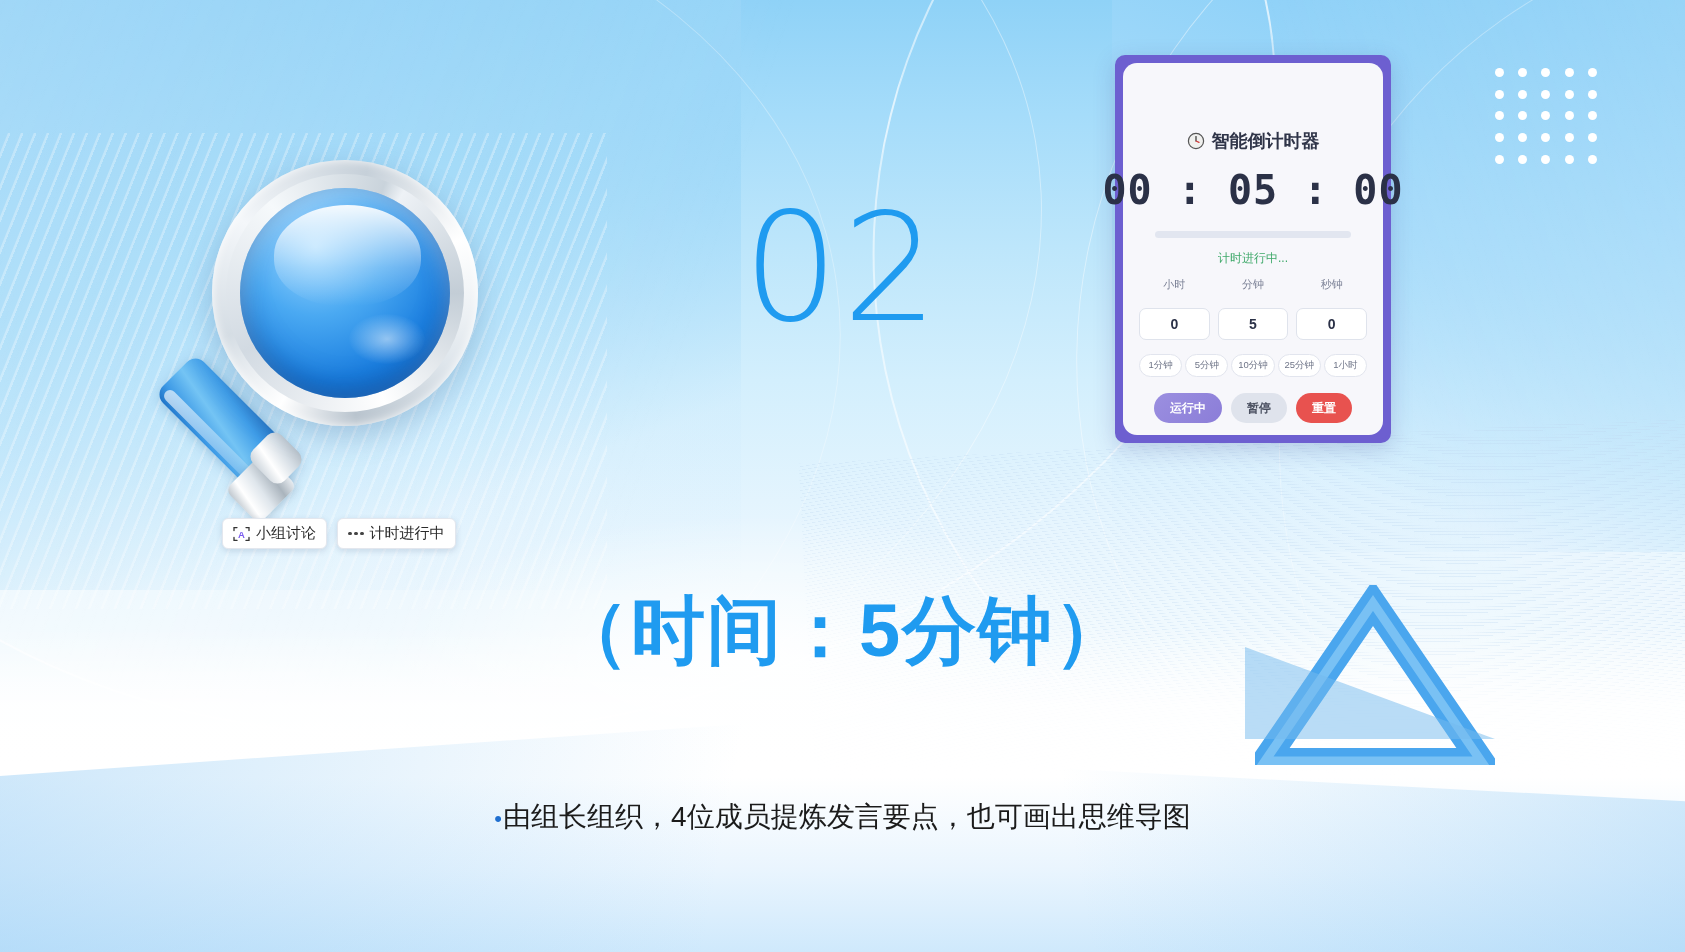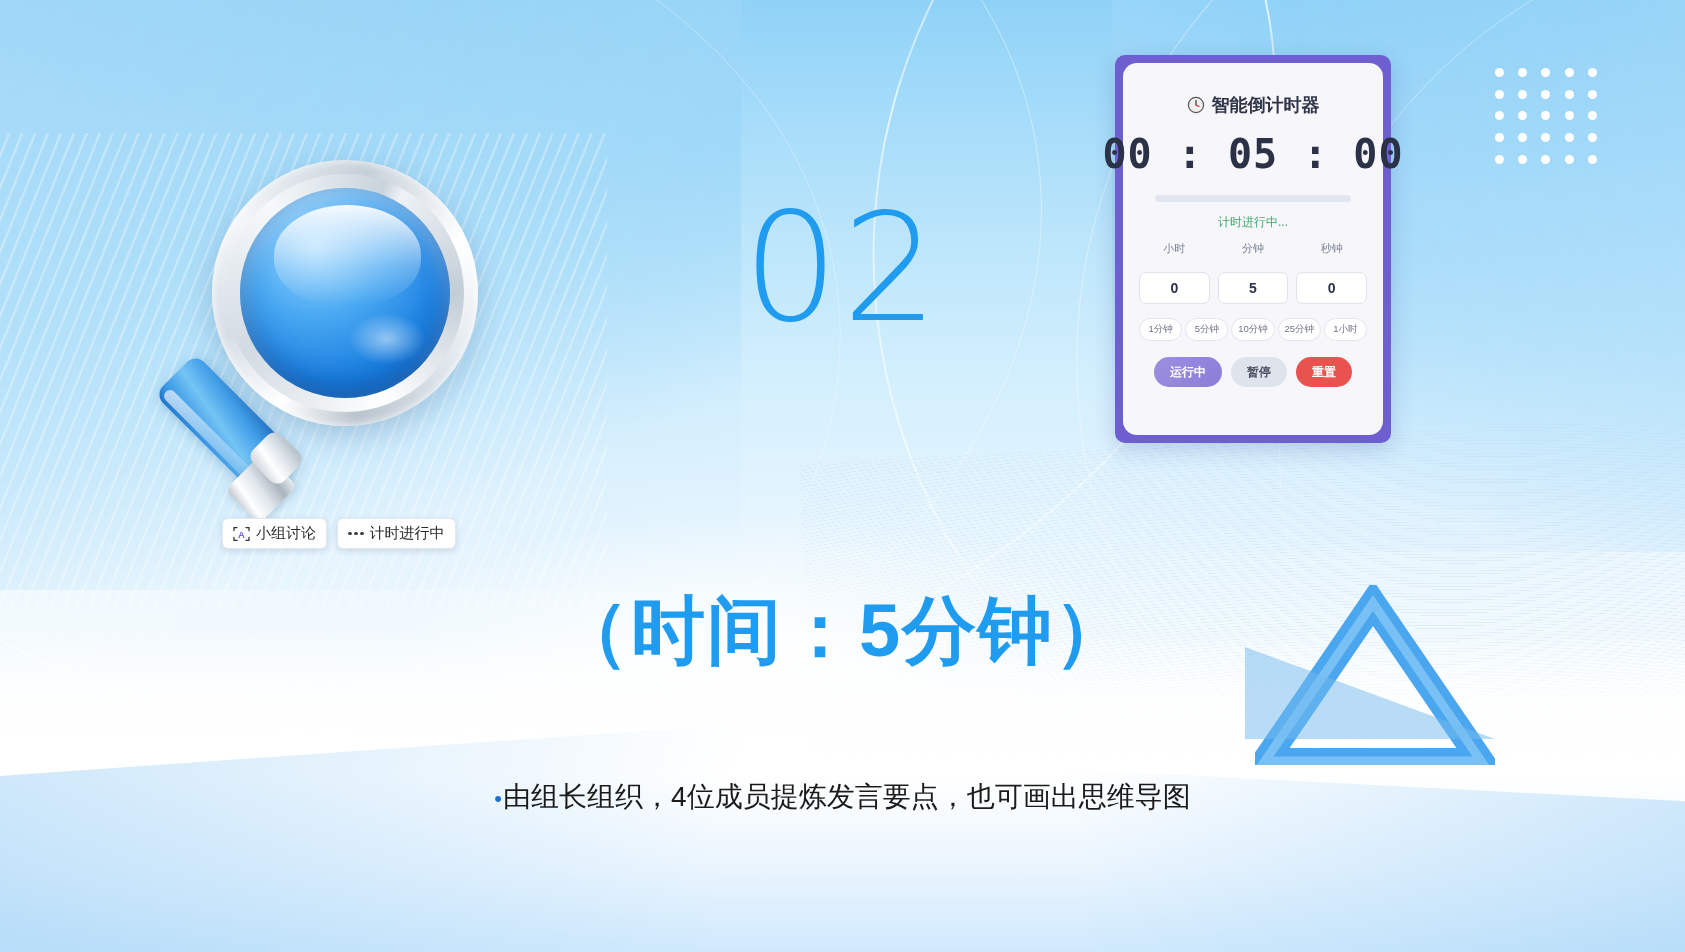--- a/index.html
+++ b/index.html
@@ -166,21 +166,21 @@
   .timer-outer{
     position:absolute;left:1115px;top:55px;width:268px;height:380px;
     border:4px solid #6d5fd0;border-radius:10px;
     background:#6d5fd0;
     box-shadow:0 6px 22px rgba(60,70,140,0.22);
   }
   .timer-card{
     position:absolute;left:4px;top:4px;right:4px;bottom:4px;
     background:#f7f7fb;border-radius:14px;
     padding:26px 16px 12px;box-sizing:border-box;
-    display:flex;flex-direction:column;align-items:center;
+    display:flex;flex-direction:column;align-items:center;justify-content:flex-end;
   }
   .timer-title{
     display:flex;align-items:center;gap:7px;
     font-size:18px;font-weight:bold;color:#2f3448;margin-top:4px;
   }
   .clock-ico{width:18px;height:18px;flex:0 0 18px;}
   .timer-display{
     font-family:"DejaVu Sans Mono","Liberation Mono",monospace;
     font-size:40px;font-weight:bold;color:#2b3147;letter-spacing:1px;
     margin-top:14px;white-space:nowrap;
@@ -231,21 +231,21 @@
     position:absolute;left:0;right:0;top:452px;text-align:center;
     font-size:74px;font-weight:bold;color:#1f9bf0;line-height:1.22;
     letter-spacing:2px;white-space:nowrap;
   }
   .headline-2{
     position:absolute;left:0;right:0;top:586px;text-align:center;
     font-size:74px;font-weight:bold;color:#1f9bf0;line-height:1.22;
     letter-spacing:2px;white-space:nowrap;
   }
   .bullet-line{
-    position:absolute;left:0;right:0;top:778px;text-align:center;
+    position:absolute;left:0;right:0;top:798px;text-align:center;
     font-size:28px;color:#1b1b1b;white-space:nowrap;
   }
   .bullet-dot{color:#1f6fd0;font-size:22px;vertical-align:middle;margin-right:1px;}
 
   
   .ocr-bar{
     position:absolute;left:222px;top:518px;display:flex;gap:10px;z-index:40;
   }
   .ocr-btn{
     display:flex;align-items:center;gap:6px;

